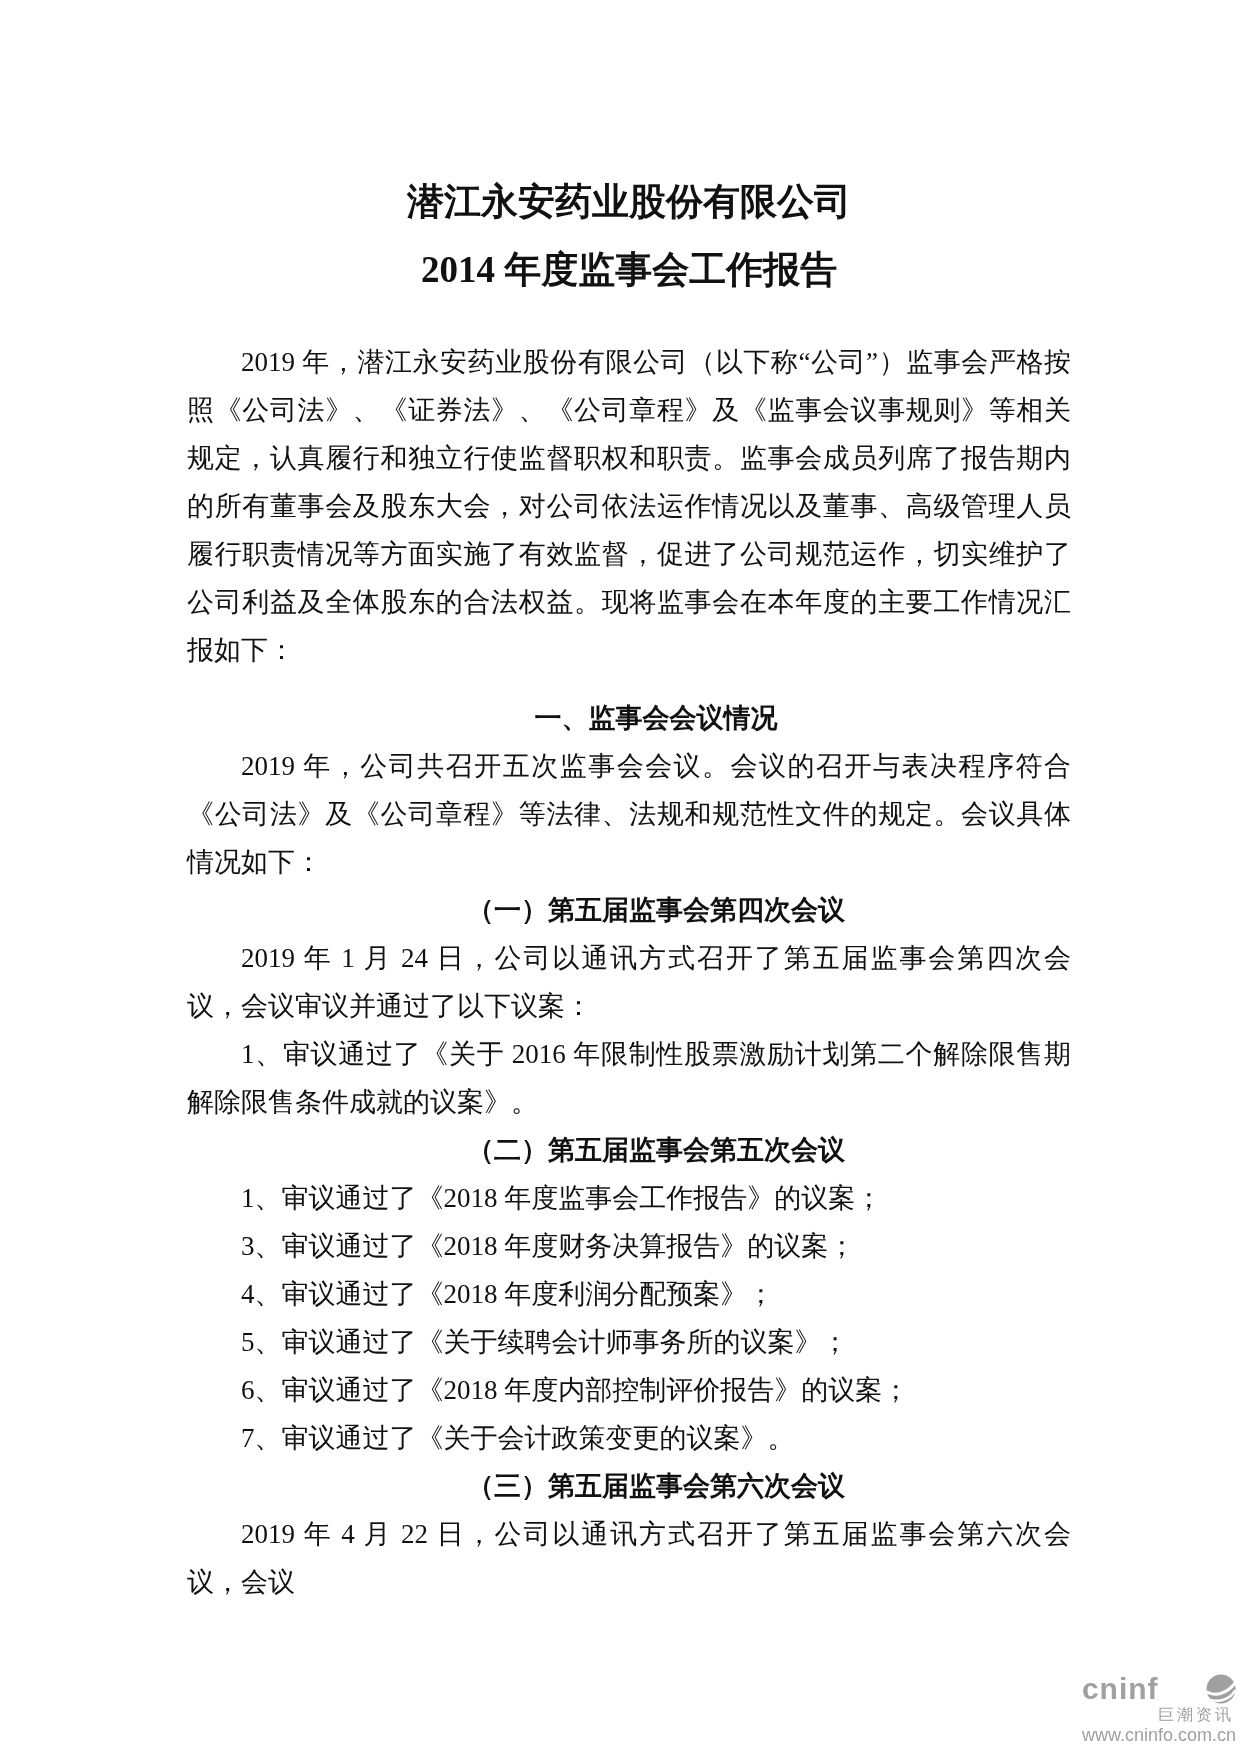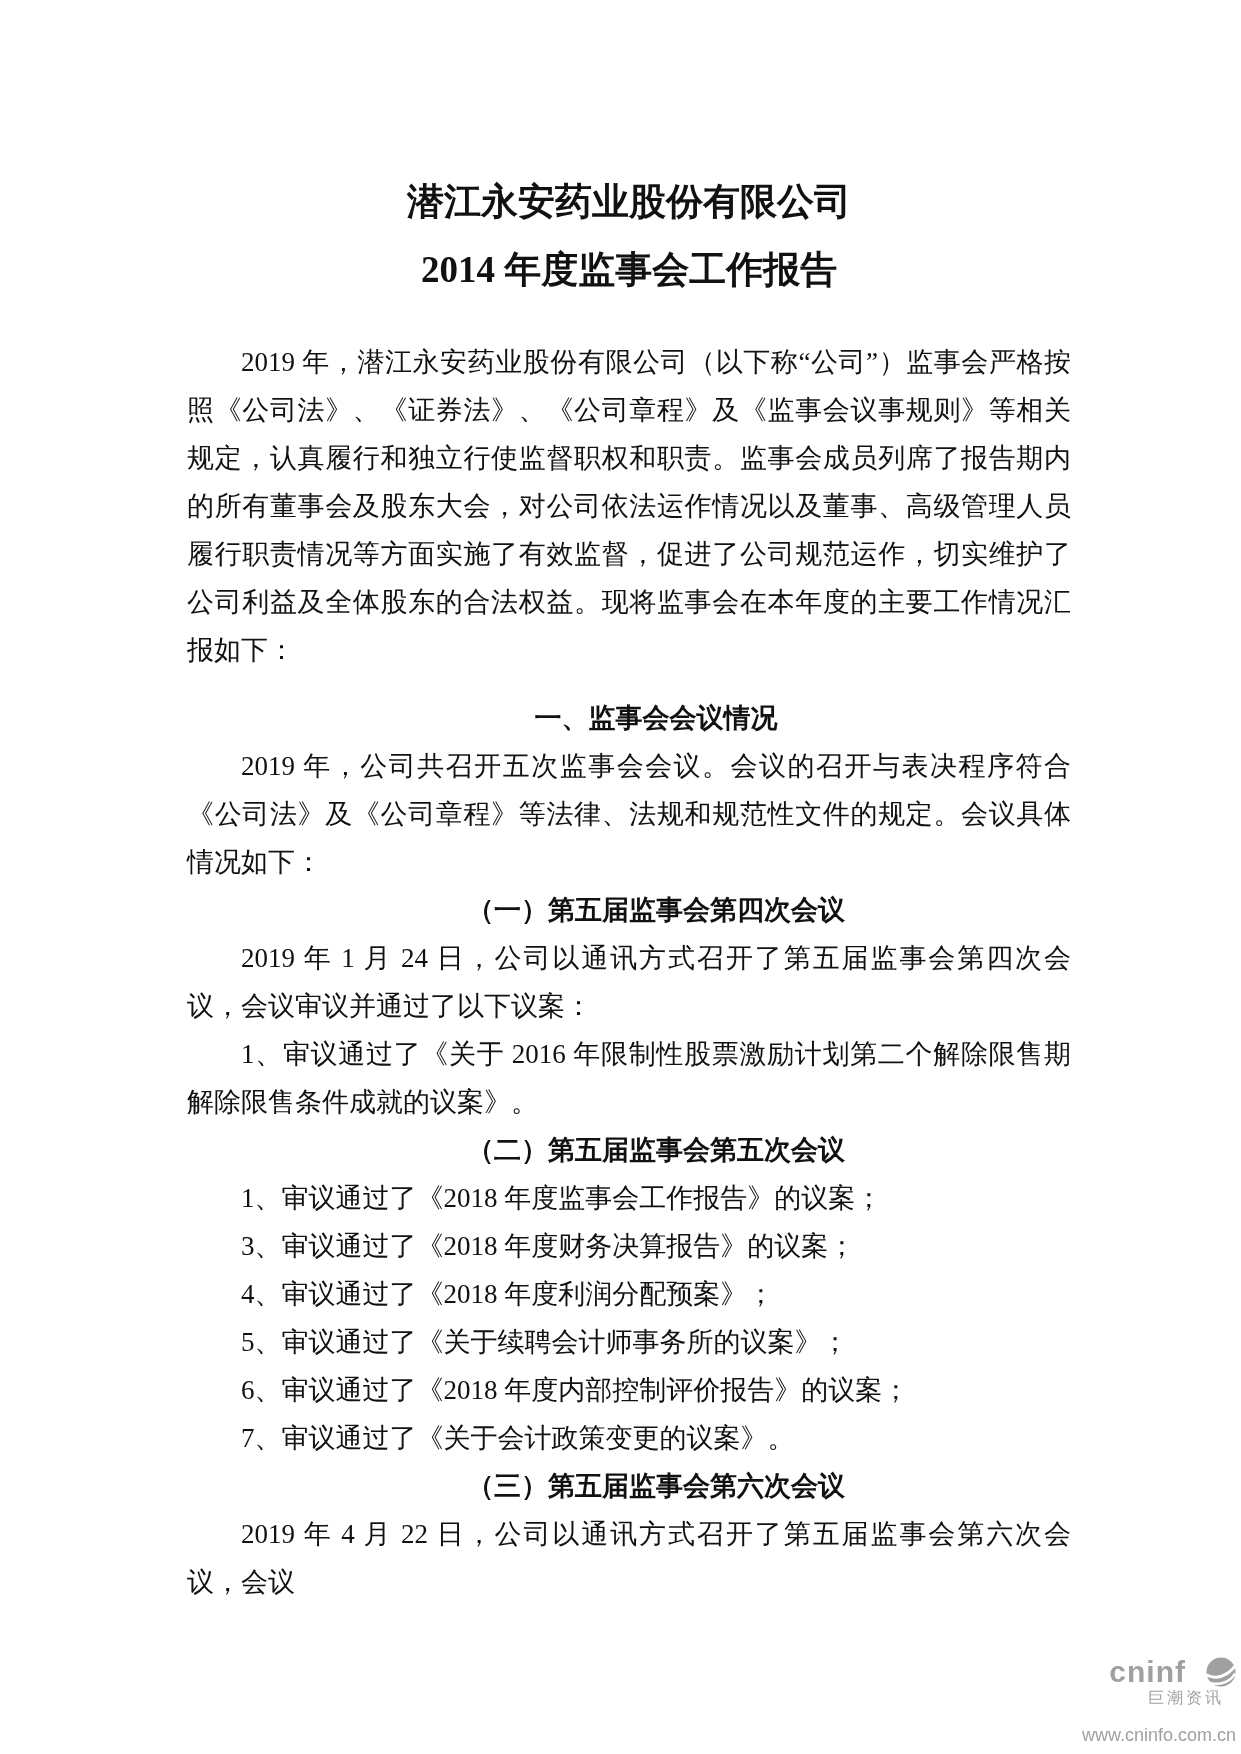--- a/index.html
+++ b/index.html
@@ -64,42 +64,42 @@
     right: 5px;
     bottom: 10px;
     text-align: right;
     color: #a0a0a0;
     font-family: "Liberation Sans", "DejaVu Sans", sans-serif;
     line-height: 1;
   }
   .wm-row1 {
     display: flex;
     align-items: center;
-    justify-content: flex-end;
+    justify-content: space-between;
     gap: 20px;
   }
   .wm-logo-text {
     font-size: 30px;
     font-weight: bold;
     letter-spacing: 1px;
   }
   .wm-globe {
     width: 30px;
     height: 30px;
     display: block;
   }
   .wm-cn {
     font-size: 16px;
     letter-spacing: 3px;
     margin-top: 3px;
-    margin-right: 12px;
+    margin-right: 2px;
   }
   .wm-url {
     font-size: 18px;
-    margin-top: 20px;
+    margin-top: 3px;
   }
 </style>
 </head>
 <body>
 
 <div class="page">
   <div class="content">
 
     <div class="title-block">
       <h1 class="doc-title">潜江永安药业股份有限公司</h1>

